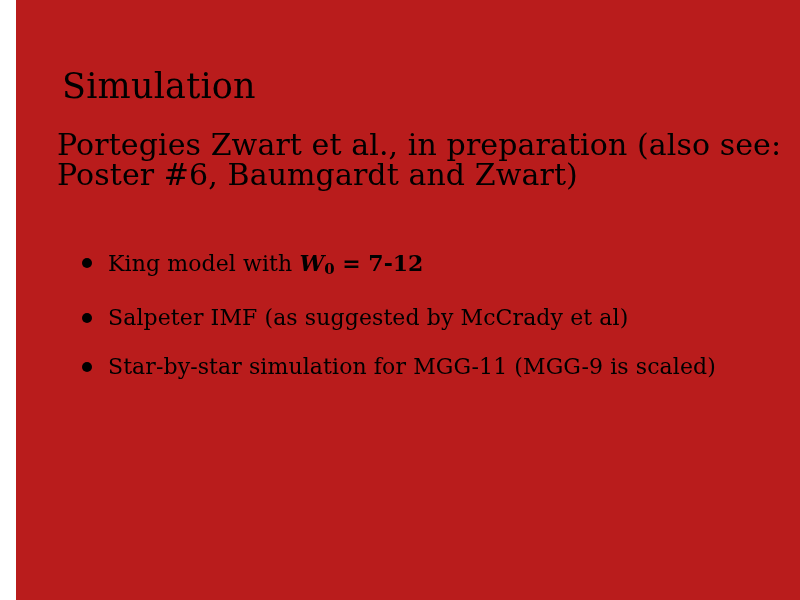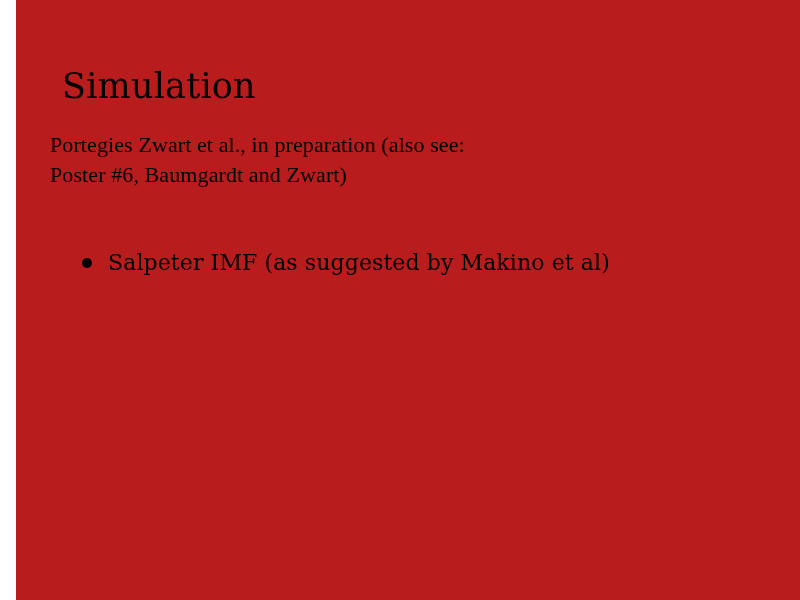--- a/index.html
+++ b/index.html
@@ -34,26 +34,25 @@
     line-height: 40px;
     font-weight: normal;
     letter-spacing: 0.2px;
     white-space: nowrap;
     margin: 0;
   }
 
   
   #intro-block {
     position: absolute;
-    left: 34px;
+    left: 41px;
     top: 130px;
     width: 700px;
-    font-size: 22px;
+    font-size: 30px;
     line-height: 30px;
-    font-family: Liberation Serif, serif;
   }
   .intro-line {
     white-space: nowrap;
     letter-spacing: 0.1px;
   }
 
   
   #bullet-list {
     position: absolute;
     left: 66px;
@@ -117,22 +116,30 @@
 
   <h1 id="slide-title">Simulation</h1>
 
   <div id="intro-block">
     <div class="intro-line">Portegies Zwart et al., in preparation (also see:</div>
     <div class="intro-line">Poster #6, Baumgardt and Zwart)</div>
   </div>
 
   <ul id="bullet-list">
 
+    <li class="bullet-item">
+      <span class="bullet-marker"></span>
+      <span class="bullet-text"><span>King model with </span><span class="mathvar"><span>W</span><sub>0</sub></span><span class="matheq"> = </span><span class="mathnum">7-12</span></span>
+    </li>
 
     <li class="bullet-item">
       <span class="bullet-marker"></span>
-      <span class="bullet-text">Salpeter IMF (as suggested by Makino et al)</span>
+      <span class="bullet-text">Salpeter IMF (as suggested by McCrady et al)</span>
     </li>
 
+    <li class="bullet-item">
+      <span class="bullet-marker"></span>
+      <span class="bullet-text">Star-by-star simulation for MGG-11 (MGG-9 is scaled)</span>
+    </li>
 
   </ul>
 
 </div>
 
 </body></html>

